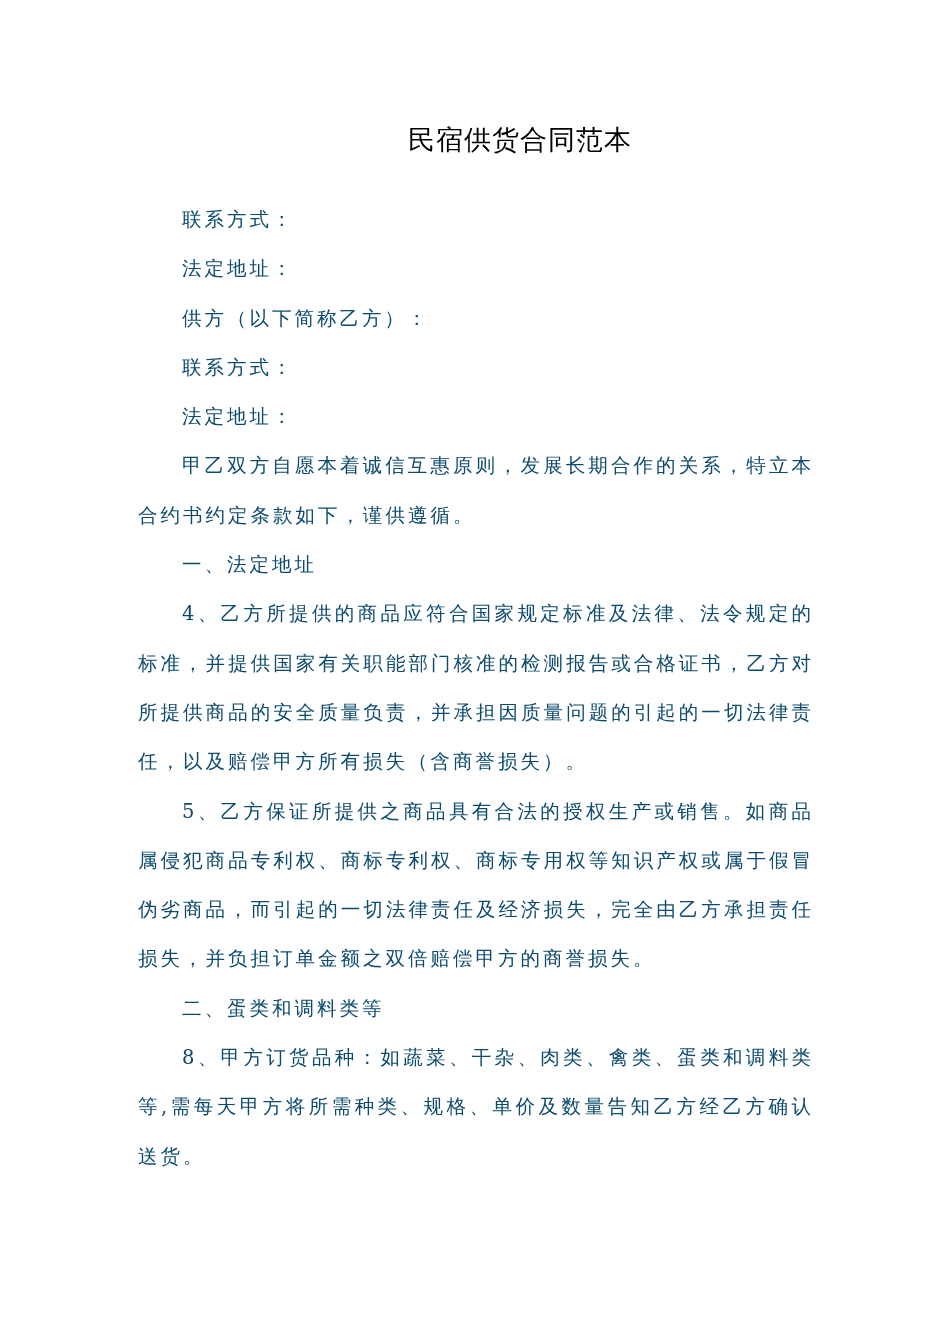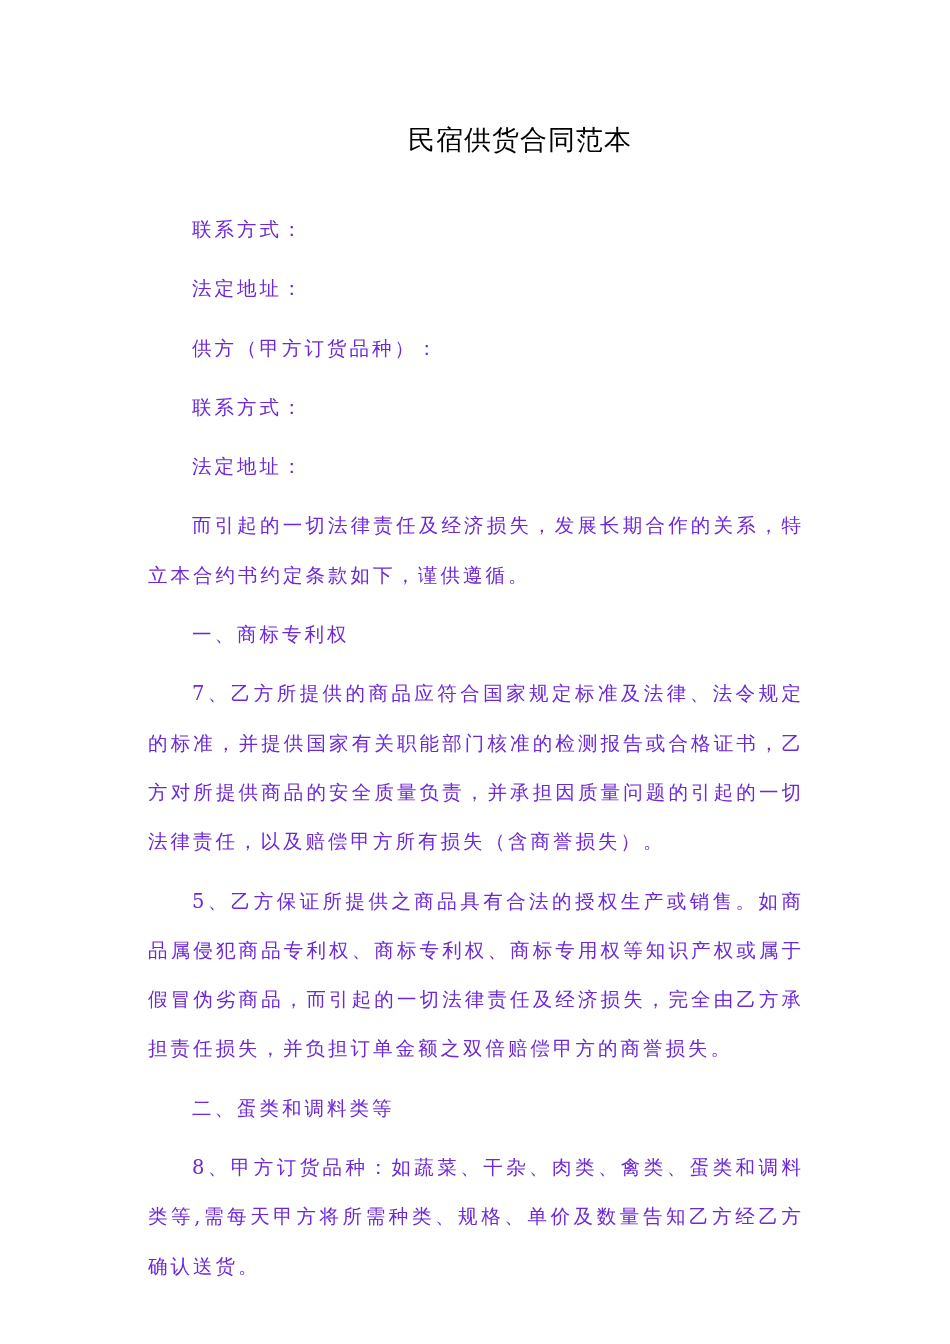--- a/index.html
+++ b/index.html
@@ -38,45 +38,45 @@
       font-weight: normal;
       padding-left: 45px;
     }
     .body {
       position: absolute;
       top: 195px;
       left: 138px;
       width: 676px;
     }
     .para {
-      margin: 10px;
+      margin: 0;
       font-size: 19.5px;
       letter-spacing: 3px;
       line-height: 49.3px;
       text-align: justify;
       text-align-last: left;
       word-break: break-all;
-      color: #6d28d9;
+      color: #0c4a6e;
     }
     .para.indent {
       text-indent: 44px;
     }
   </style>
 </head>
 <body>
 
 <div class="page">
   <h1 class="title">民宿供货合同范本</h1>
 
   <div class="body">
     <p class="para indent">联系方式：</p>
     <p class="para indent">法定地址：</p>
-    <p class="para indent">供方（甲方订货品种）：</p>
+    <p class="para indent">供方（以下简称乙方）：</p>
     <p class="para indent">联系方式：</p>
     <p class="para indent">法定地址：</p>
-    <p class="para indent">而引起的一切法律责任及经济损失，发展长期合作的关系，特立本合约书约定条款如下，谨供遵循。</p>
-    <p class="para indent">一、商标专利权</p>
-    <p class="para indent">7、乙方所提供的商品应符合国家规定标准及法律、法令规定的标准，并提供国家有关职能部门核准的检测报告或合格证书，乙方对所提供商品的安全质量负责，并承担因质量问题的引起的一切法律责任，以及赔偿甲方所有损失（含商誉损失）。</p>
+    <p class="para indent">甲乙双方自愿本着诚信互惠原则，发展长期合作的关系，特立本合约书约定条款如下，谨供遵循。</p>
+    <p class="para indent">一、法定地址</p>
+    <p class="para indent">4、乙方所提供的商品应符合国家规定标准及法律、法令规定的标准，并提供国家有关职能部门核准的检测报告或合格证书，乙方对所提供商品的安全质量负责，并承担因质量问题的引起的一切法律责任，以及赔偿甲方所有损失（含商誉损失）。</p>
     <p class="para indent">5、乙方保证所提供之商品具有合法的授权生产或销售。如商品属侵犯商品专利权、商标专利权、商标专用权等知识产权或属于假冒伪劣商品，而引起的一切法律责任及经济损失，完全由乙方承担责任损失，并负担订单金额之双倍赔偿甲方的商誉损失。</p>
     <p class="para indent">二、蛋类和调料类等</p>
     <p class="para indent">8、甲方订货品种：如蔬菜、干杂、肉类、禽类、蛋类和调料类等,需每天甲方将所需种类、规格、单价及数量告知乙方经乙方确认送货。</p>
   </div>
 </div>
 
 </body></html>

